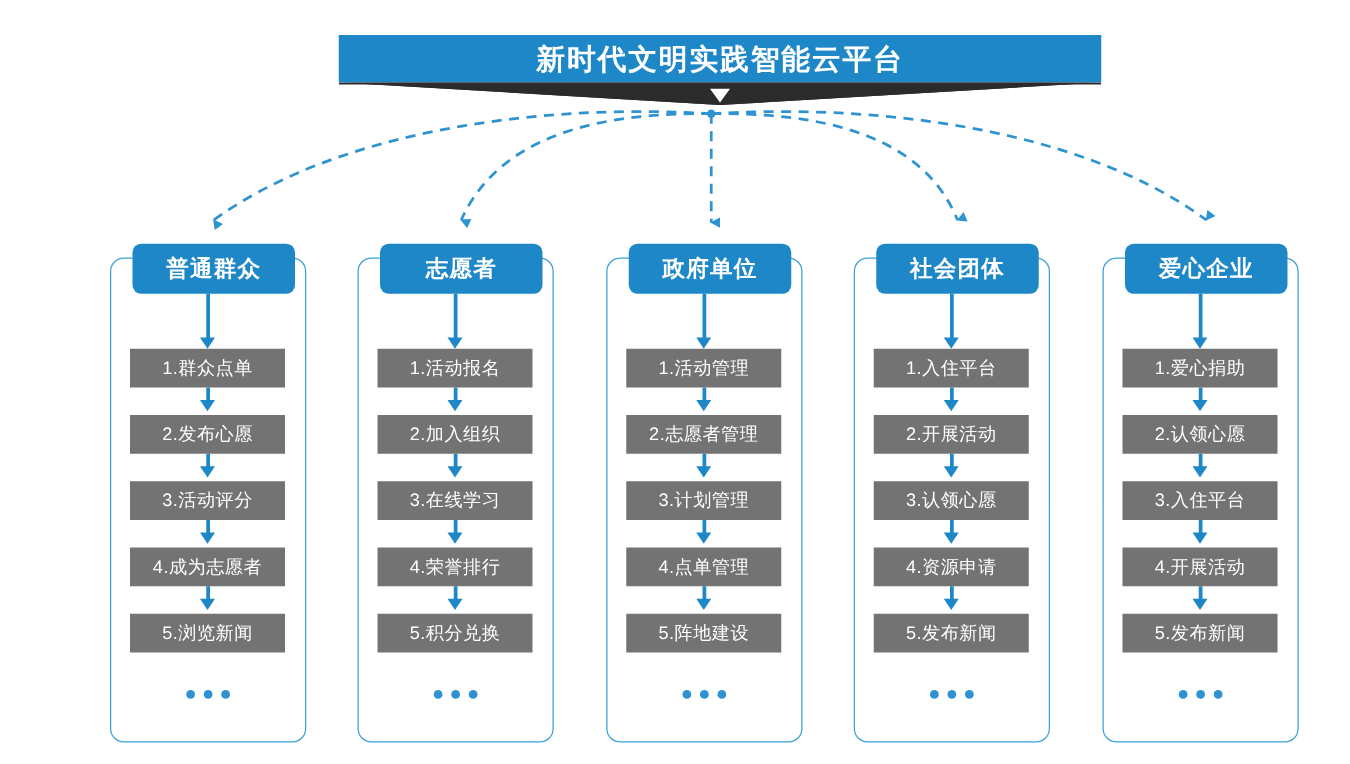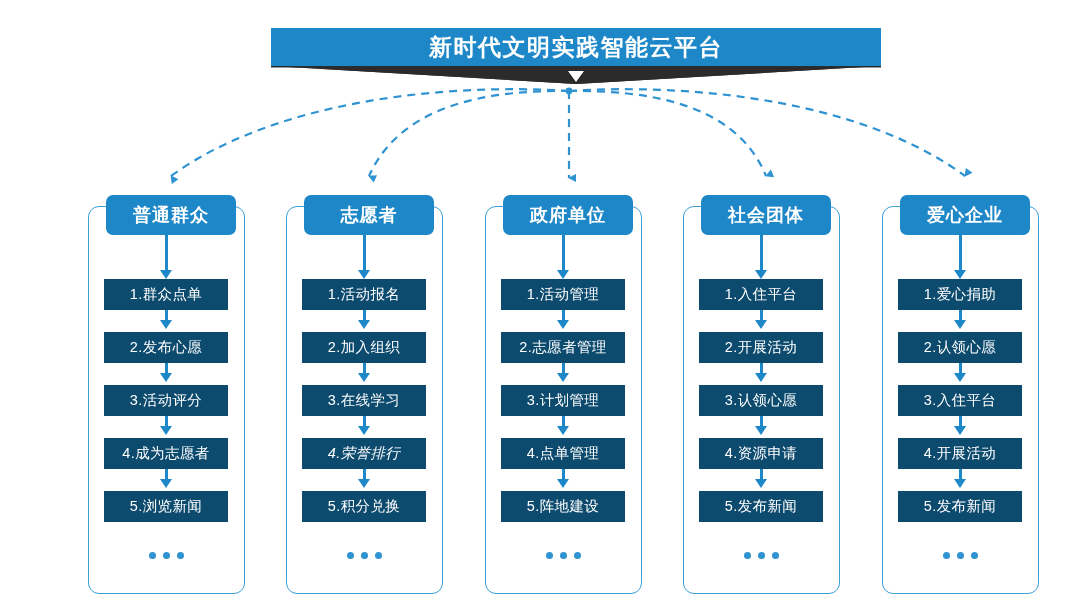--- a/index.html
+++ b/index.html
@@ -38,21 +38,21 @@
   }
   .col-head{
     position:absolute;top:195px;width:130px;height:40px;
     background:#1e87c8;border-radius:7px;
     display:flex;align-items:center;justify-content:center;
     color:#fff;font-size:18px;font-weight:bold;letter-spacing:1px;
     z-index:3;
   }
   .item{
     position:absolute;width:124px;height:31px;
-    background:#0c4a6e;
+    background:#737373;
     display:flex;align-items:center;justify-content:center;
     color:#ffffff;font-size:14.5px;letter-spacing:.4px;
     z-index:3;
   }
   .dots{
     position:absolute;width:124px;height:20px;
     display:flex;align-items:center;justify-content:center;gap:7px;
     z-index:3;
   }
   .dots i{display:block;width:7px;height:7px;border-radius:50%;background:#2f93d1;}
@@ -138,21 +138,21 @@
   <div class="vhead" style="left:342px;top:270px;"></div>
   <div class="item" style="left:286px;top:279px;">1.活动报名</div>
   <div class="vline" style="left:347px;top:310px;height:12px;"></div>
   <div class="vhead" style="left:342px;top:320px;"></div>
   <div class="item" style="left:286px;top:332px;">2.加入组织</div>
   <div class="vline" style="left:347px;top:363px;height:12px;"></div>
   <div class="vhead" style="left:342px;top:373px;"></div>
   <div class="item" style="left:286px;top:385px;">3.在线学习</div>
   <div class="vline" style="left:347px;top:416px;height:12px;"></div>
   <div class="vhead" style="left:342px;top:426px;"></div>
-  <div class="item" style="left:286px;top:438px;font-style:italic;">4.荣誉排行</div>
+  <div class="item" style="left:286px;top:438px;">4.荣誉排行</div>
   <div class="vline" style="left:347px;top:469px;height:12px;"></div>
   <div class="vhead" style="left:342px;top:479px;"></div>
   <div class="item" style="left:286px;top:491px;">5.积分兑换</div>
   <div class="dots" style="left:286px;top:545px;">
     <i></i>
       <i></i>
       <i></i>
   </div>
 
   <div class="col" style="left:469px;"></div>

